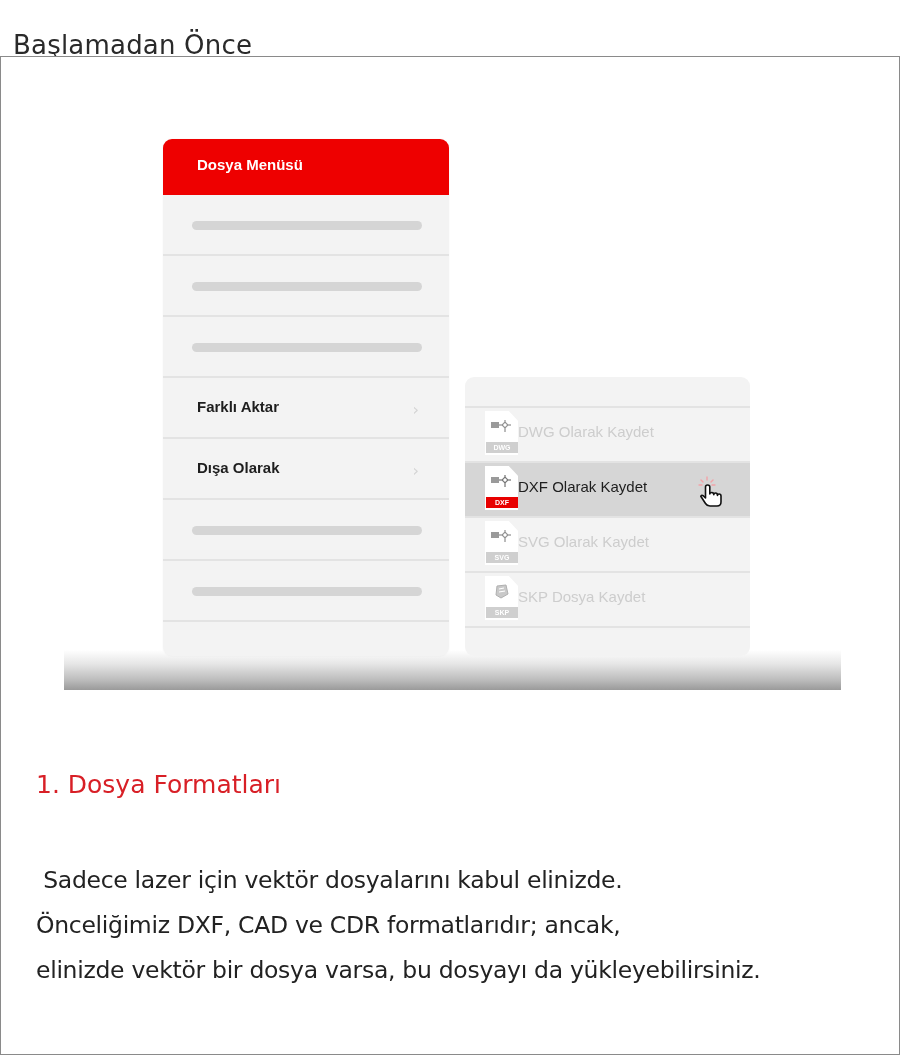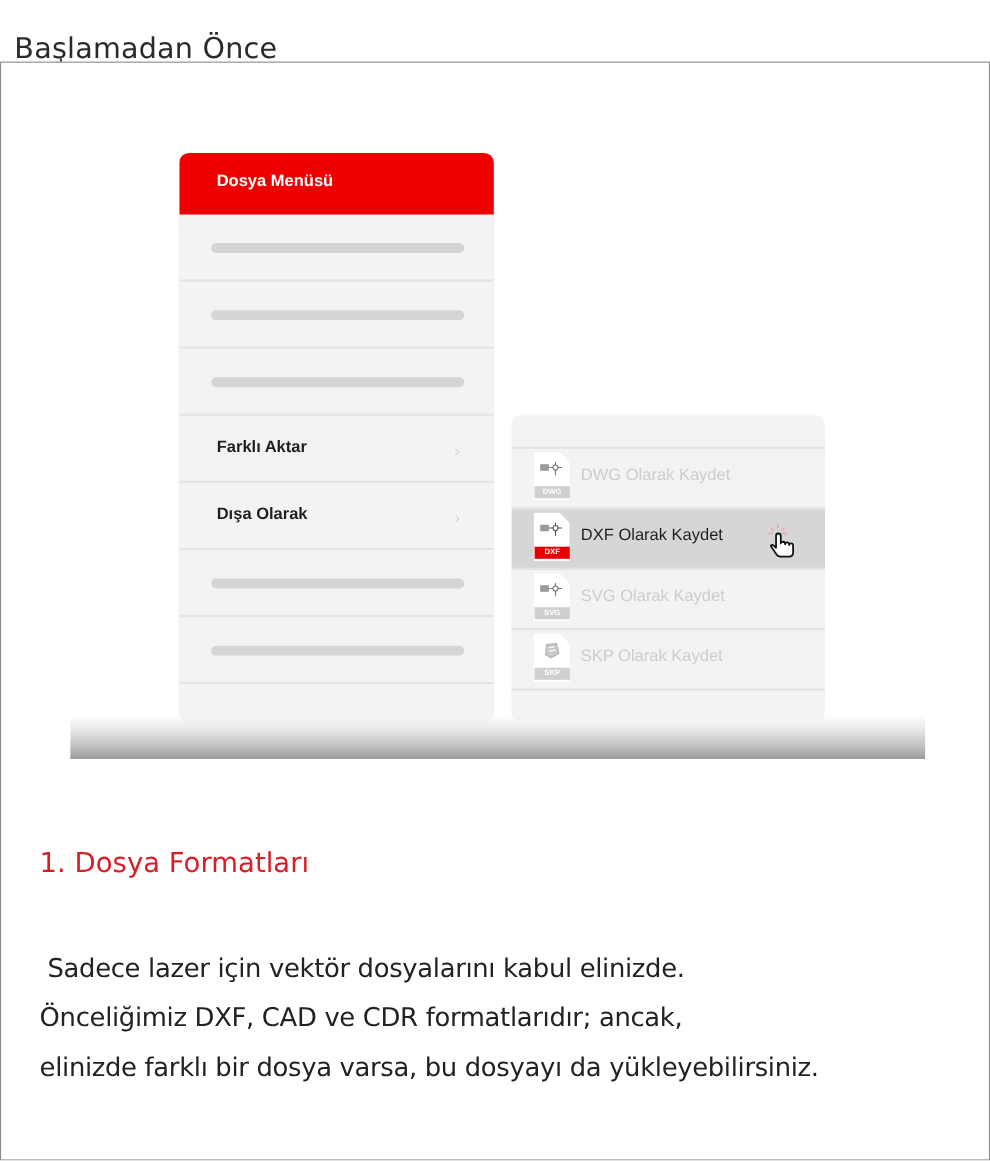--- a/index.html
+++ b/index.html
@@ -67,21 +67,21 @@
   .file-icon .glyph {
     position: absolute; left: 6px; top: 8px; width: 22px; height: 16px;
   }
   .file-icon .tag {
     position: absolute; left: 1px; bottom: 2px; width: 32px; height: 11px;
     background: #cfcfcf; color: #fff; font-size: 7px; font-weight: 700;
     font-family: "Liberation Sans", sans-serif; text-align: center; line-height: 11px;
   }
   .sub-row.active .file-icon .tag { background: #e80000; }
   .sub-row .sub-label {
-    position: absolute; left: 63px; top: 15px;
+    position: absolute; left: 53px; top: 15px;
     font-family: "Liberation Sans", sans-serif; font-size: 15px; color: #cdcdcd;
   }
   .sub-row.active .sub-label { color: #1e1e1e; }
   .cursor {
     position: absolute; left: 232px; top: 12px; width: 30px; height: 34px;
   }
 
   
   .section-title {
     position: absolute; left: 36px; top: 770px;
@@ -188,24 +188,24 @@
 
     <div class="sub-row">
       <div class="file-icon">
         <div class="paper"></div>
         <svg class="glyph" viewBox="0 0 22 16">
             <path d="M6 2 L15 1 L17 10 L10 14 L5 11 Z" fill="#c9c9c9" stroke="#b0b0b0" stroke-width="1"></path>
             <path d="M8 5 L13 4 M8 8 L14 7" stroke="#fff" stroke-width="1.2"></path>
           </svg>
         <div class="tag">SKP</div>
       </div>
-      <span class="sub-label">SKP Olarak Kaydet</span>
+      <span class="sub-label">SKP Dosya Kaydet</span>
     </div>
   </div>
 </div>
 
 <div class="section-title">1. Dosya Formatları</div>
 
 <div class="body-text">
   <div style="white-space:pre;"> Sadece lazer için vektör dosyalarını kabul elinizde.</div>
   <div>Önceliğimiz DXF, CAD ve CDR formatlarıdır; ancak,</div>
-  <div>elinizde farklı bir dosya varsa, bu dosyayı da yükleyebilirsiniz.</div>
+  <div>elinizde vektör bir dosya varsa, bu dosyayı da yükleyebilirsiniz.</div>
 </div>
 
 </body></html>

